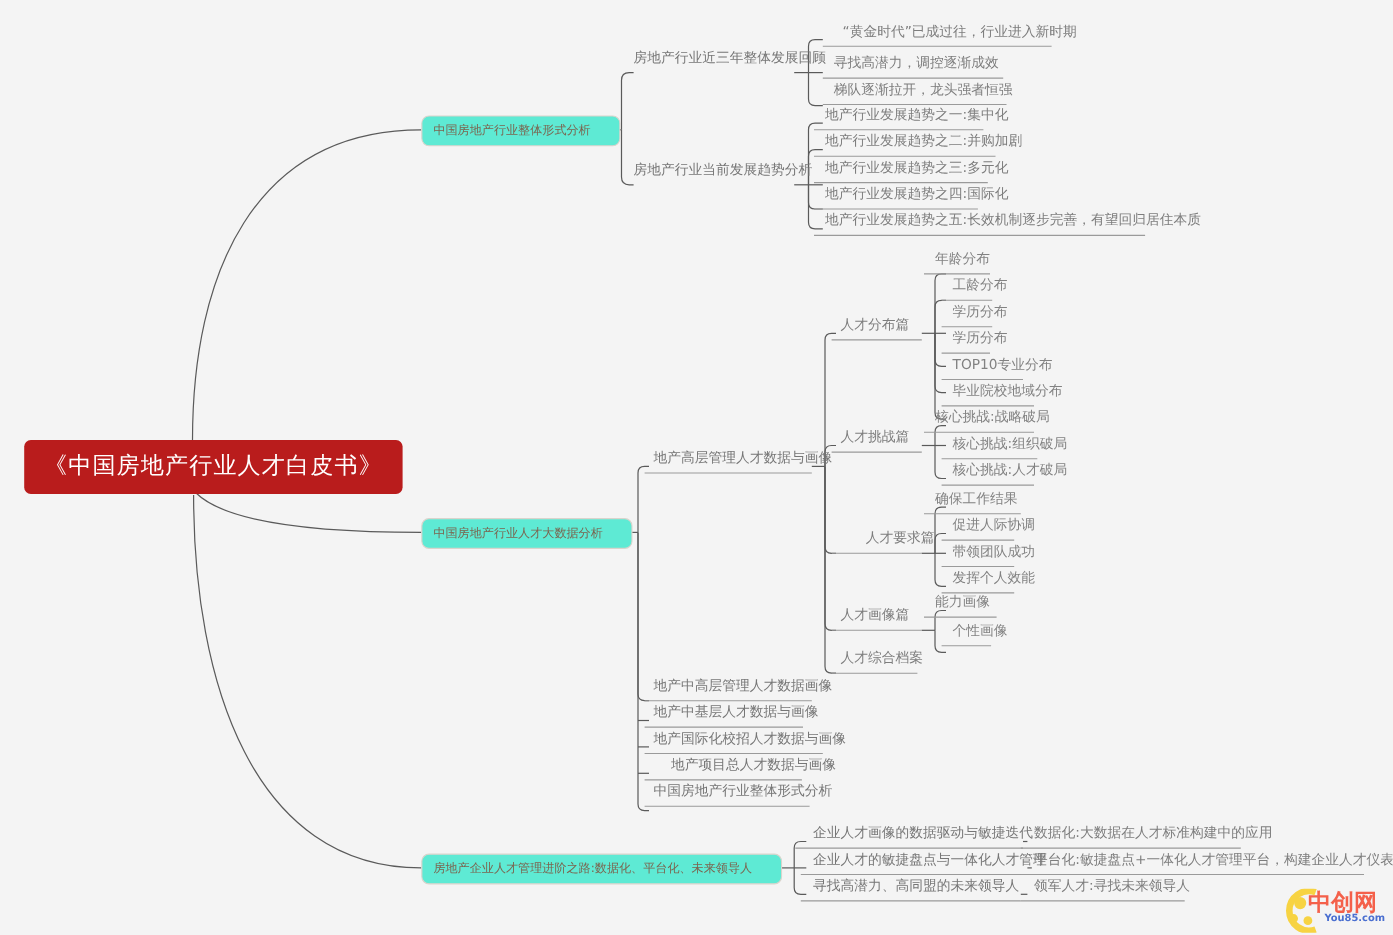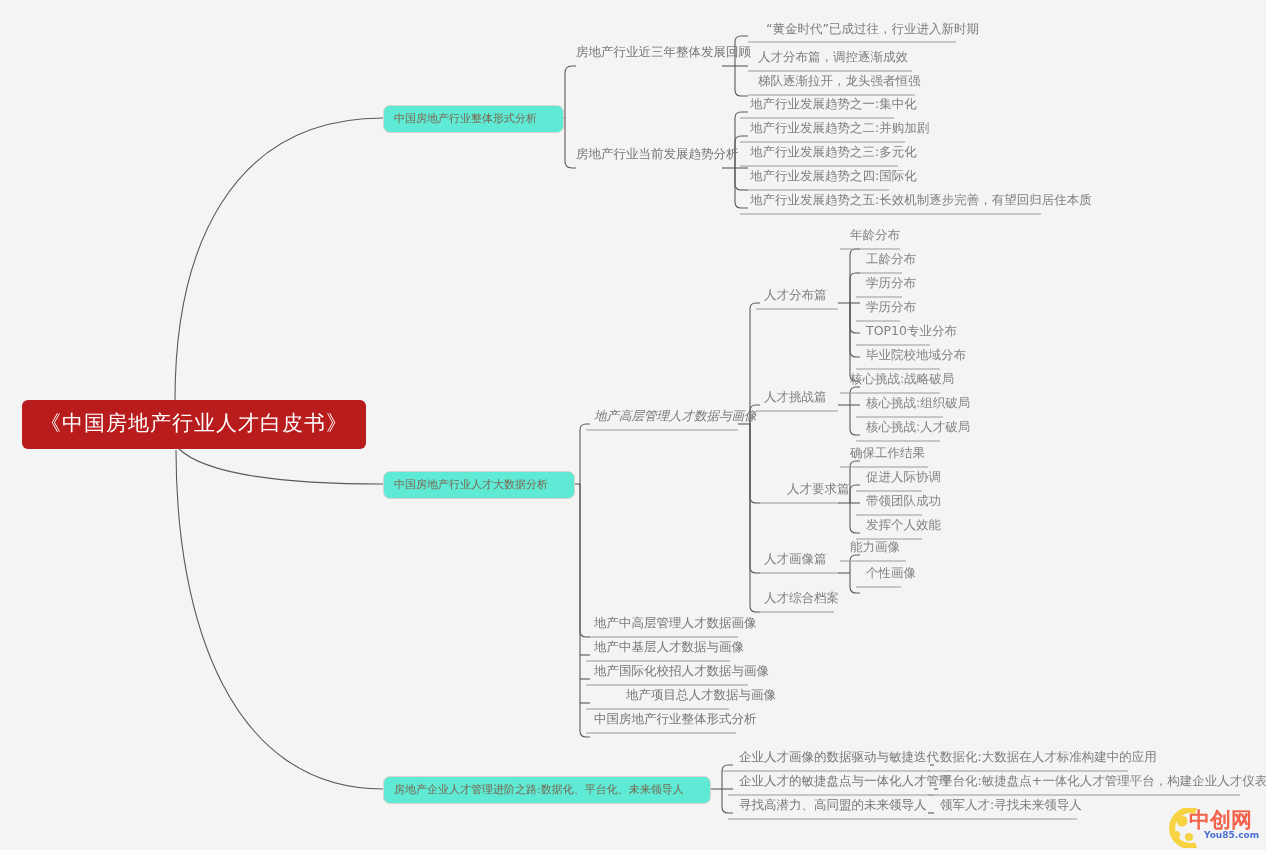--- a/index.html
+++ b/index.html
@@ -190,36 +190,36 @@
   </svg>
 
   <div class="node root" style="left:22px;top:400px;">《中国房地产行业人才白皮书》</div>
 
   <div class="node lv1" style="left:383px;top:105px;">中国房地产行业整体形式分析</div>
 
   <div class="node lv2" style="left:570px;top:46px;">房地产行业近三年整体发展回顾</div>
   <div class="node lv2" style="left:570px;top:148px;">房地产行业当前发展趋势分析</div>
 
   <div class="node lv3" style="left:760px;top:23px;">“黄金时代”已成过往，行业进入新时期</div>
-  <div class="node lv3" style="left:752px;top:51px;">人才分布篇，调控逐渐成效</div>
+  <div class="node lv3" style="left:752px;top:51px;">寻找高潜力，调控逐渐成效</div>
   <div class="node lv3" style="left:752px;top:75px;">梯队逐渐拉开，龙头强者恒强</div>
 
   <div class="node lv3" style="left:744px;top:98px;">地产行业发展趋势之一:集中化</div>
   <div class="node lv3" style="left:744px;top:122px;">地产行业发展趋势之二:并购加剧</div>
   <div class="node lv3" style="left:744px;top:146px;">地产行业发展趋势之三:多元化</div>
   <div class="node lv3" style="left:744px;top:170px;">地产行业发展趋势之四:国际化</div>
   <div class="node lv3" style="left:744px;top:194px;">地产行业发展趋势之五:长效机制逐步完善，有望回归居住本质</div>
 
   <div class="node lv1" style="left:383px;top:471px;">中国房地产行业人才大数据分析</div>
 
-  <div class="node lv2" style="left:588px;top:410px;font-style:italic;">地产高层管理人才数据与画像</div>
+  <div class="node lv2" style="left:588px;top:410px;">地产高层管理人才数据与画像</div>
   <div class="node lv2" style="left:588px;top:617px;">地产中高层管理人才数据画像</div>
   <div class="node lv2" style="left:588px;top:641px;">地产中基层人才数据与画像</div>
   <div class="node lv2" style="left:588px;top:665px;">地产国际化校招人才数据与画像</div>
-  <div class="node lv2" style="left:620px;top:689px;">地产项目总人才数据与画像</div>
+  <div class="node lv2" style="left:604px;top:689px;">地产项目总人才数据与画像</div>
   <div class="node lv2" style="left:588px;top:713px;">中国房地产行业整体形式分析</div>
 
   <div class="node lv3" style="left:758px;top:289px;">人才分布篇</div>
   <div class="node lv3" style="left:758px;top:391px;">人才挑战篇</div>
   <div class="node lv3" style="left:760px;top:483px;margin-left:21px;">人才要求篇</div>
   <div class="node lv3" style="left:758px;top:553px;">人才画像篇</div>
   <div class="node lv3" style="left:758px;top:592px;">人才综合档案</div>
 
   <div class="node lv4" style="left:844px;top:229px;">年龄分布</div>
   <div class="node lv4" style="left:860px;top:253px;">工龄分布</div>

